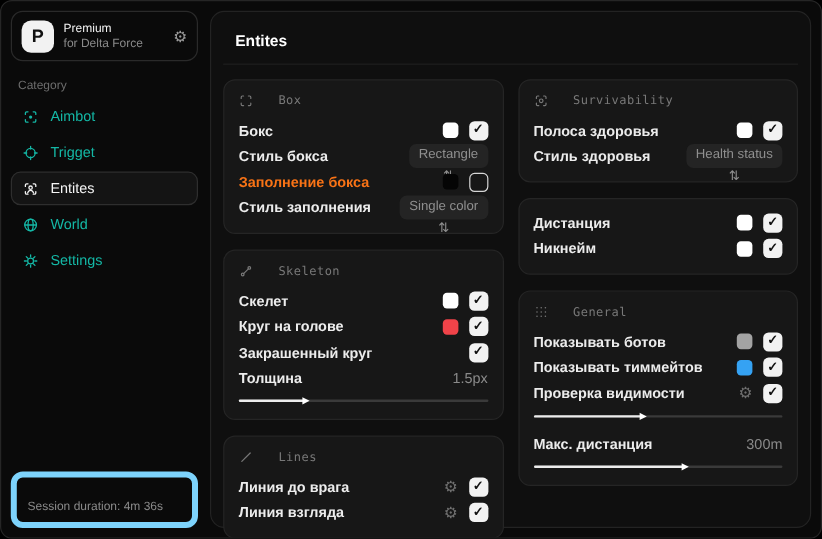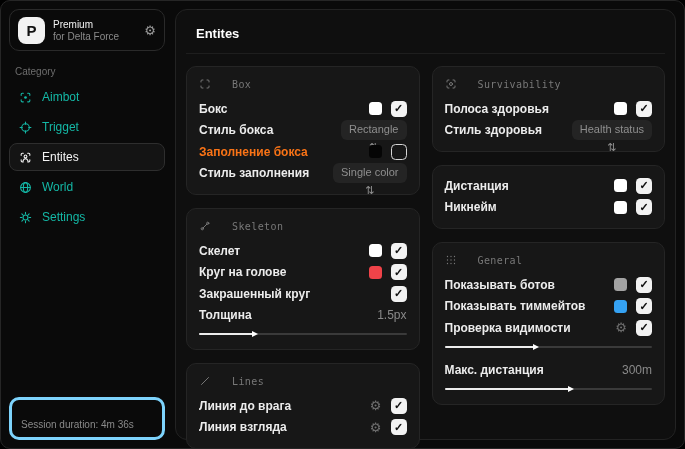--- a/index.html
+++ b/index.html
@@ -25,21 +25,21 @@
   .brand-gear { margin-left:auto; color:#9a9a9a; font-size:13px; cursor:pointer; }
   .category { margin:15px 6px 6px; font-size:10px; color:#6d6d6d; }
   .nav { display:flex; flex-direction:column; gap:2px; }
   .nav-item {
     height:28px; display:flex; align-items:center; gap:10px; padding:0 9px;
     color:#14b8a6; font-size:12px; border:1px solid transparent; border-radius:8px; cursor:pointer;
   }
   .nav-item svg { width:13px; height:13px; stroke:currentColor; fill:none; stroke-width:2; stroke-linecap:round; flex:0 0 13px; }
   .nav-item.active { color:#f5f5f5; background:#141414; border-color:#2e2e2e; }
   .session-card {
-    margin-top:auto; border:3px solid #7dd3fc; border-radius:10px;
+    margin-top:auto; border:5px solid #7dd3fc; border-radius:10px;
     padding:19px 9px 7px; font-size:10px; color:#8a8a8a;
   }
   
   .main {
     flex:1; margin:8px 8px 8px 2px; background:#0f0f0f;
     border:1px solid #232323; border-radius:12px; padding:10px 10px 12px;
     display:flex; flex-direction:column;
   }
   .main-title { font-size:13px; font-weight:bold; color:#fff; padding:6px 10px 12px; border-bottom:1px solid #1e1e1e; }
   .columns { display:flex; gap:12px; padding-top:12px; }

